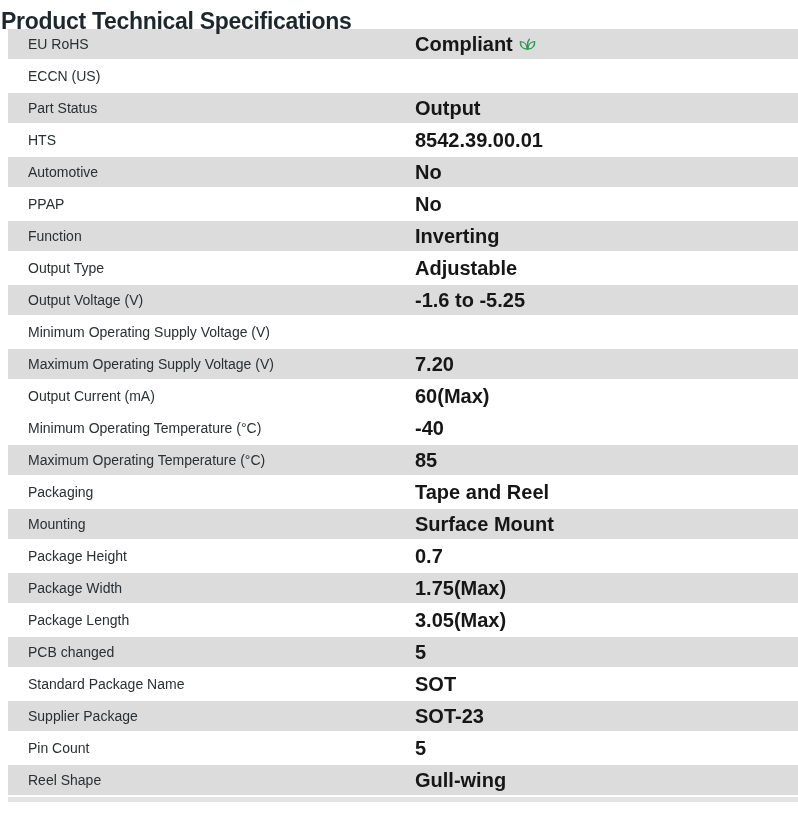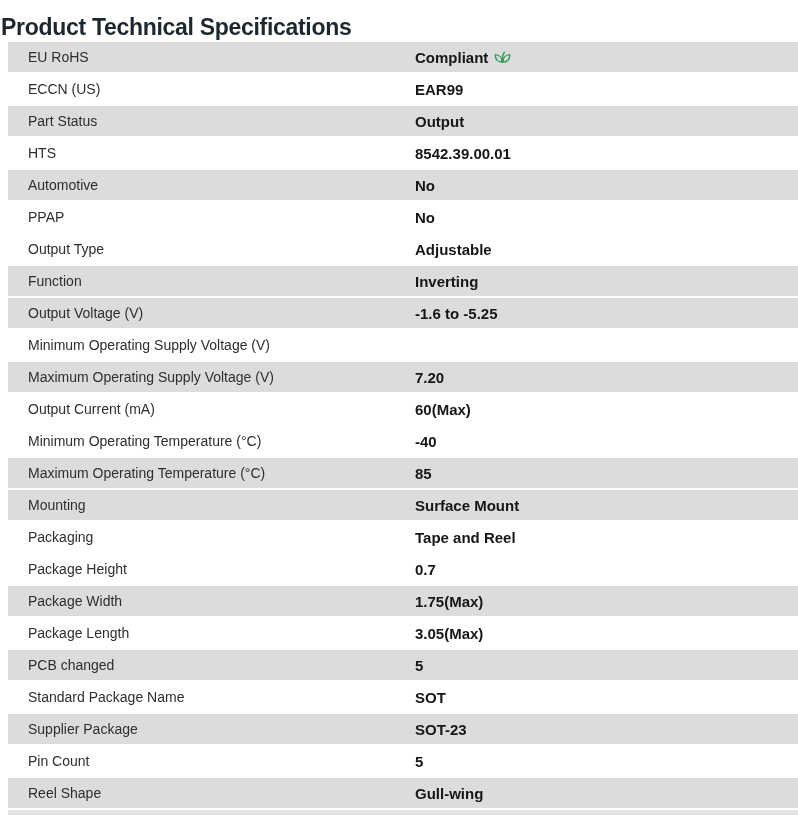--- a/index.html
+++ b/index.html
@@ -11,22 +11,22 @@
     --edge-bg:#e3e3e3;
   }
   html,body{margin:0;padding:0;background:#ffffff;}
   body{
     width:798px;height:832px;overflow:hidden;
     font-family:"Liberation Sans","DejaVu Sans",sans-serif;
     -webkit-font-smoothing:antialiased;
   }
   .page-title{
     margin:0;
-    padding:14px 0 0 1px;
-    height:42px;
+    padding:8px 0 0 1px;
+    height:29px;
     box-sizing:border-box;
     font-size:23px;
     font-weight:700;
     letter-spacing:-0.3px;
     color:var(--title-color);
   }
   .spec-table{
     margin-left:8px;
     width:790px;
   }
@@ -43,21 +43,21 @@
   }
   .spec-label{
     padding-left:20px;
     font-size:14px;
     color:var(--label-color);
   }
   .spec-value{
     display:flex;
     align-items:center;
     gap:6px;
-    font-size:15px;
+    font-size:20px;
     font-weight:700;
     color:var(--value-color);
   }
   .leaf-icon{
     display:inline-flex;
     width:17px;height:15px;
   }
   .leaf-icon svg{width:100%;height:100%;}
   .bottom-edge{
     margin-left:8px;
@@ -82,23 +82,20 @@
             <path d="M9.6 13.5 C9.6 8.5 6.5 4.8 1.6 4.6 C1.2 9.8 4.6 13 9.6 13.5 Z"></path>
             <path d="M10.4 13.5 C10.4 8.5 13.5 4.8 18.4 4.6 C18.8 9.8 15.4 13 10.4 13.5 Z"></path>
             <path d="M10 13.8 L10 8.5 C10 5.5 10.8 3.5 12.2 1.8"></path>
           </svg>
         </span>
       </div>
   </div>
 
   <div class="spec-row">
     <div class="spec-label">ECCN (US)</div>
-    <div class="spec-value">
-      <span class="value-text">EAR99</span>
-    </div>
   </div>
 
   <div class="spec-row alt">
     <div class="spec-label">Part Status</div>
     <div class="spec-value">
       <span class="value-text">Output</span>
     </div>
   </div>
 
   <div class="spec-row">
@@ -115,35 +112,35 @@
     </div>
   </div>
 
   <div class="spec-row">
     <div class="spec-label">PPAP</div>
     <div class="spec-value">
       <span class="value-text">No</span>
     </div>
   </div>
 
+  <div class="spec-row alt">
+    <div class="spec-label">Function</div>
+    <div class="spec-value">
+      <span class="value-text">Inverting</span>
+    </div>
+  </div>
+
   <div class="spec-row">
     <div class="spec-label">Output Type</div>
     <div class="spec-value">
       <span class="value-text">Adjustable</span>
     </div>
   </div>
 
   <div class="spec-row alt">
-    <div class="spec-label">Function</div>
-    <div class="spec-value">
-      <span class="value-text">Inverting</span>
-    </div>
-  </div>
-
-  <div class="spec-row alt">
     <div class="spec-label">Output Voltage (V)</div>
     <div class="spec-value">
       <span class="value-text">-1.6 to -5.25</span>
     </div>
   </div>
 
   <div class="spec-row">
     <div class="spec-label">Minimum Operating Supply Voltage (V)</div>
   </div>
 
@@ -169,35 +166,35 @@
     </div>
   </div>
 
   <div class="spec-row alt">
     <div class="spec-label">Maximum Operating Temperature (°C)</div>
     <div class="spec-value">
       <span class="value-text">85</span>
     </div>
   </div>
 
+  <div class="spec-row">
+    <div class="spec-label">Packaging</div>
+    <div class="spec-value">
+      <span class="value-text">Tape and Reel</span>
+    </div>
+  </div>
+
   <div class="spec-row alt">
     <div class="spec-label">Mounting</div>
     <div class="spec-value">
       <span class="value-text">Surface Mount</span>
     </div>
   </div>
 
   <div class="spec-row">
-    <div class="spec-label">Packaging</div>
-    <div class="spec-value">
-      <span class="value-text">Tape and Reel</span>
-    </div>
-  </div>
-
-  <div class="spec-row">
     <div class="spec-label">Package Height</div>
     <div class="spec-value">
       <span class="value-text">0.7</span>
     </div>
   </div>
 
   <div class="spec-row alt">
     <div class="spec-label">Package Width</div>
     <div class="spec-value">
       <span class="value-text">1.75(Max)</span>

